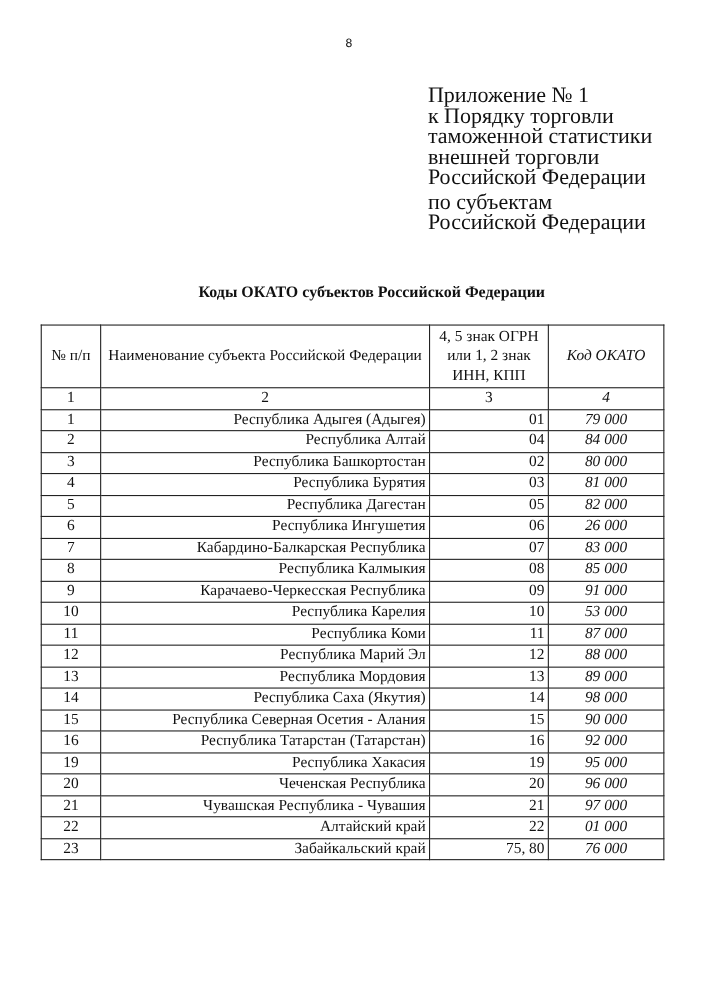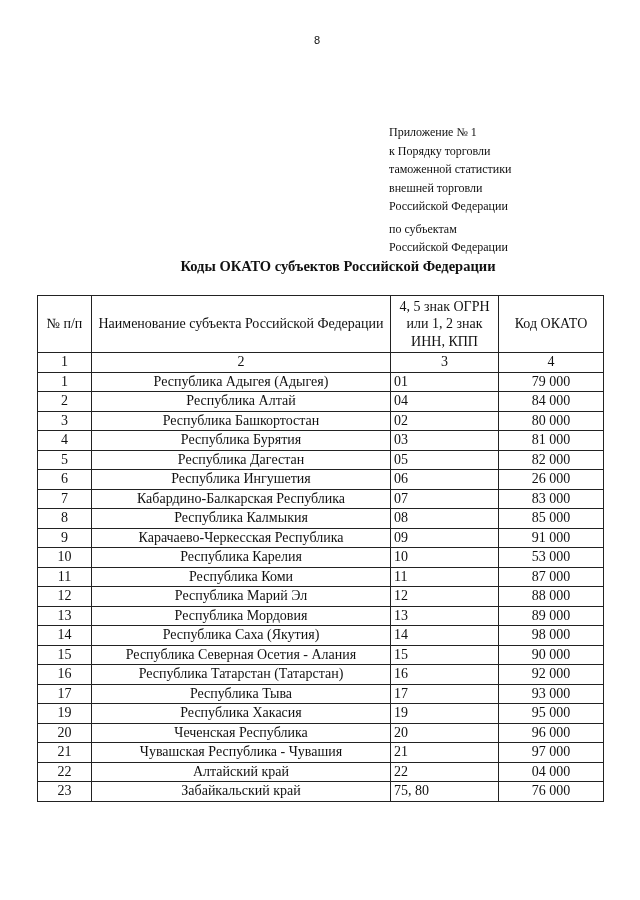--- a/index.html
+++ b/index.html
@@ -7,40 +7,40 @@
     width: 640px; height: 900px; position: relative; overflow: hidden;
     font-family: "Liberation Serif", "DejaVu Serif", serif; color: #111;
   }
   .page-num {
     position: absolute; left: 314px; top: 34px;
     font-family: "Liberation Sans", "DejaVu Sans", sans-serif;
     font-size: 11px;
   }
   .appendix {
     position: absolute; left: 389px; top: 78px;
-    font-size: 12px; line-height: 18.5px; margin-top: 45px;
+    font-size: 20px; line-height: 18.5px;
   }
   .appendix .gap { margin-top: 4px; }
   .title {
     position: absolute; left: 18px; width: 640px; top: 258px;
     text-align: center; font-weight: bold; font-size: 14.5px;
   }
   table.okato {
     position: absolute; left: 37px; top: 295px;
     border-collapse: collapse; font-size: 14px;
   }
   table.okato td, table.okato th {
     border: 1px solid #222; padding: 0 3px; font-weight: normal;
     height: 18.5px; line-height: 18px; white-space: nowrap;
   }
   table.okato th { height: 56px; line-height: 17.5px; vertical-align: middle; text-align: center; white-space: normal; }
   .c1 { width: 47px; text-align: center; }
-  .c2 { width: 292px; text-align: center; }
-  .c3 { width: 101px; text-align: left; }
-  .c4 { width: 98px; text-align: center; }
+  .c2 { width: 292px; text-align: right; }
+  .c3 { width: 101px; text-align: right; }
+  .c4 { width: 98px; text-align: center; font-style: italic; }
   td.c4 { text-align: center; }
   tr.numrow td { text-align: center; }
 </style>
 </head>
 <body>
 
 <div class="page-num">8</div>
 
 <div class="appendix">
   <div>Приложение № 1</div>
@@ -160,26 +160,20 @@
         <td class="c3">15</td>
         <td class="c4">90 000</td>
       </tr>
       <tr>
         <td class="c1">16</td>
         <td class="c2">Республика Татарстан (Татарстан)</td>
         <td class="c3">16</td>
         <td class="c4">92 000</td>
       </tr>
       <tr>
-        <td class="c1">17</td>
-        <td class="c2">Республика Тыва</td>
-        <td class="c3">17</td>
-        <td class="c4">93 000</td>
-      </tr>
-      <tr>
         <td class="c1">19</td>
         <td class="c2">Республика Хакасия</td>
         <td class="c3">19</td>
         <td class="c4">95 000</td>
       </tr>
       <tr>
         <td class="c1">20</td>
         <td class="c2">Чеченская Республика</td>
         <td class="c3">20</td>
         <td class="c4">96 000</td>
@@ -187,21 +181,21 @@
       <tr>
         <td class="c1">21</td>
         <td class="c2">Чувашская Республика  -  Чувашия</td>
         <td class="c3">21</td>
         <td class="c4">97 000</td>
       </tr>
       <tr>
         <td class="c1">22</td>
         <td class="c2">Алтайский край</td>
         <td class="c3">22</td>
-        <td class="c4">04 000</td>
+        <td class="c4">01 000</td>
       </tr>
       <tr>
         <td class="c1">23</td>
         <td class="c2">Забайкальский край</td>
         <td class="c3">75, 80</td>
         <td class="c4">76 000</td>
       </tr>
     </tbody>
 </table>
 

